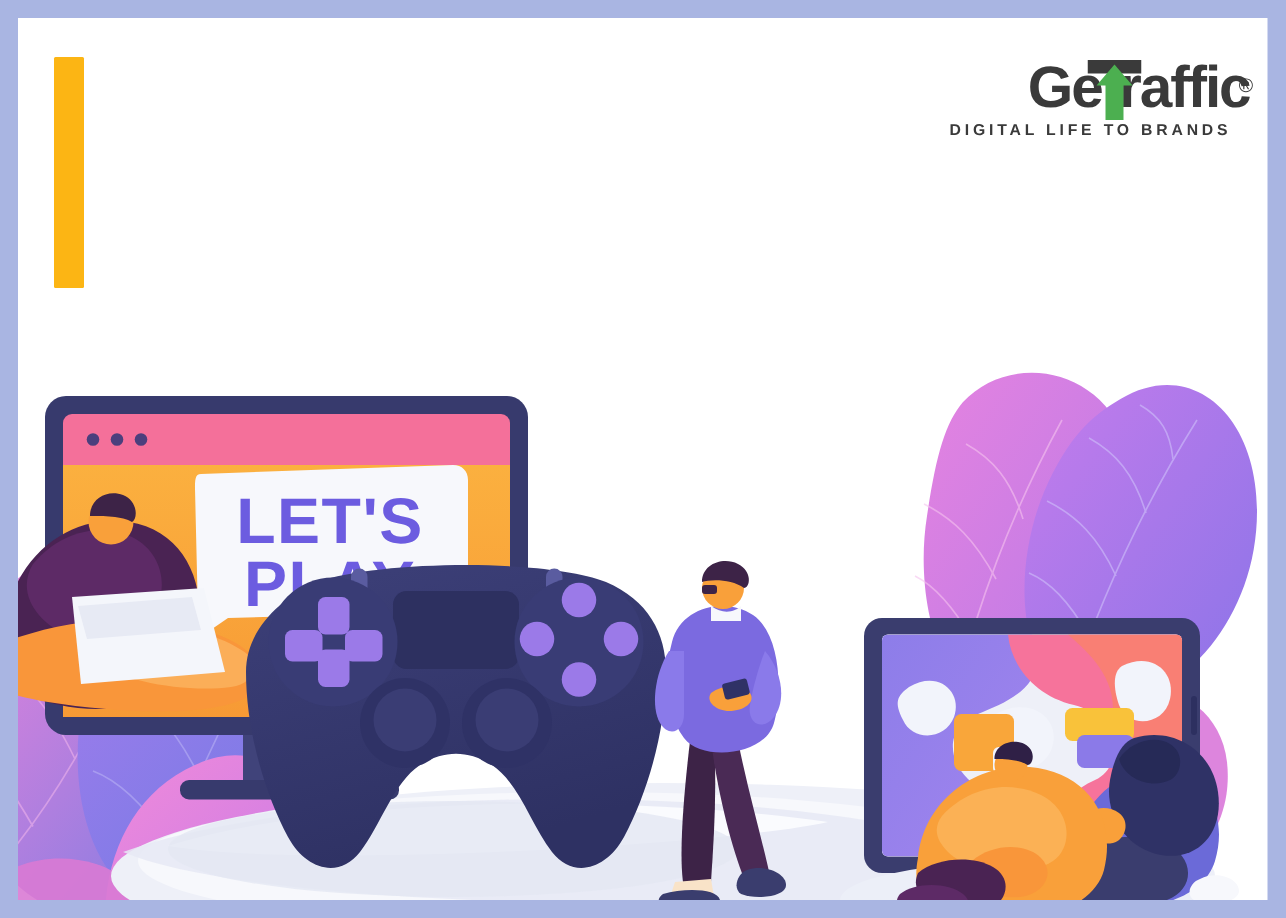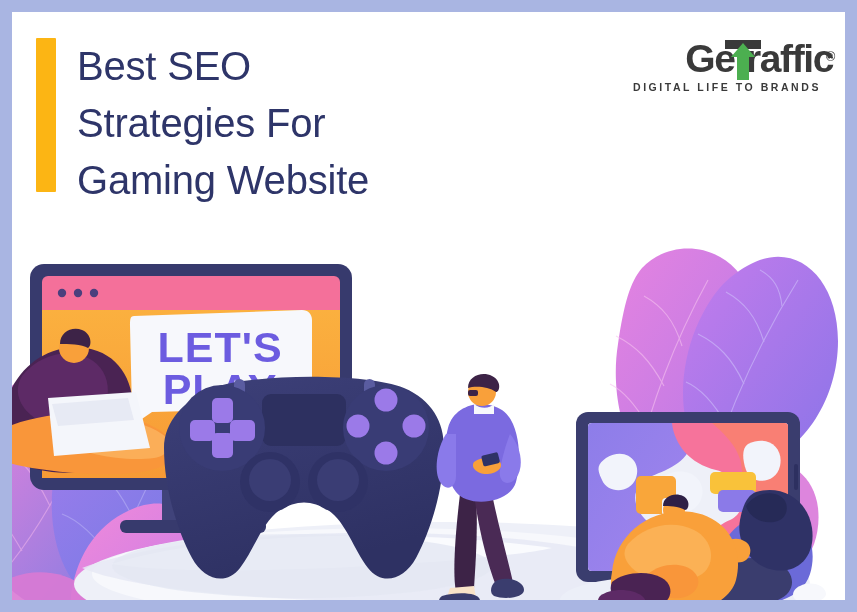--- a/index.html
+++ b/index.html
@@ -71,23 +71,20 @@
   .illo svg{display:block;width:100%;height:100%;}
 </style>
 </head>
 <body>
 
 <div id="poster">
   <div id="canvas">
 
     <div class="headline-wrap">
       <div class="accent-bar"></div>
-      <div class="headline">Best SEO
-Strategies For
-Gaming Website</div>
     </div>
 
     <div class="logo">
       <div class="logo-word">
         <span>Ge</span><span style="color:transparent;">t</span><span>raffic</span>
         <span class="logo-reg">®</span>
         <span class="logo-arrow">
           <svg viewBox="0 0 36 40" xmlns="http://www.w3.org/2000/svg">
             <rect x="0" y="0" width="36" height="9" fill="#3a3a3a"></rect>
             <path d="M18 3 L30 17 L24 17 L24 40 L12 40 L12 17 L6 17 Z" fill="#4caf50"></path>

